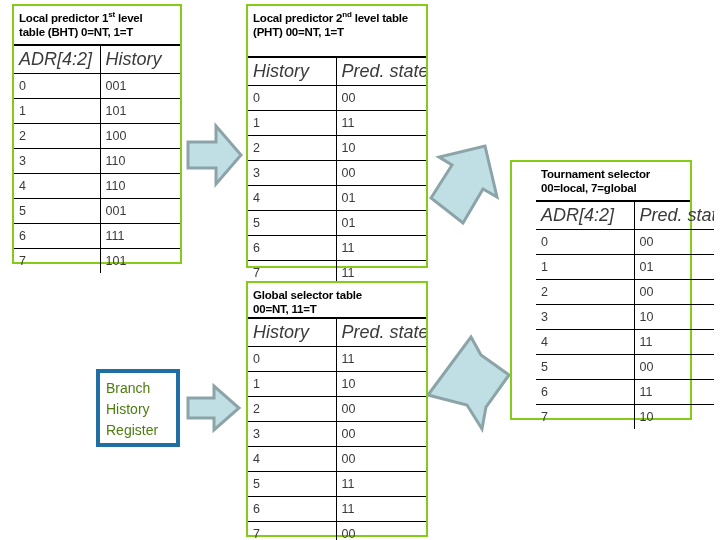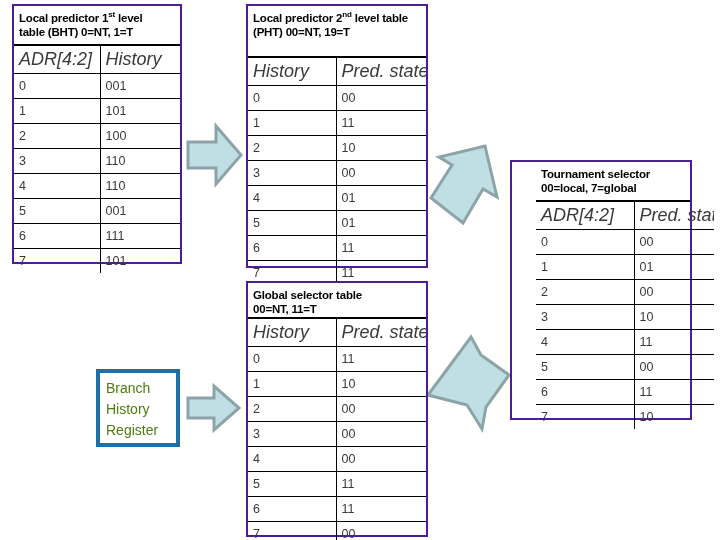--- a/index.html
+++ b/index.html
@@ -11,21 +11,21 @@
     width: 720px;
     height: 540px;
     position: relative;
     overflow: hidden;
     font-family: "Liberation Sans", sans-serif;
   }
 
   .panel {
     position: absolute;
     box-sizing: border-box;
-    border: 2px solid #4c1d95;
+    border: 2px solid #84cc16;
     background: #ffffff;
   }
 
   .panel-title {
     box-sizing: border-box;
     font-weight: bold;
     font-size: 11.5px;
     line-height: 14px;
     color: #000000;
     padding: 5px 4px 4px 5px;
@@ -166,21 +166,21 @@
           <td>7</td>
           <td>101</td>
         </tr>
     </tbody>
   </table>
 </div>
 
 <div class="panel" id="panel-pht" style="left:246px; top:4px; width:182px; height:264px;">
   <div class="panel-title" style="height:52px;">
     <span>Local predictor 2</span><sup>nd</sup><span> level table</span><br>
-    <span>(PHT) 00=NT, 19=T</span>
+    <span>(PHT) 00=NT, 1=T</span>
   </div>
   <table class="tbl">
     <colgroup>
         <col style="width:88px">
         <col style="width:90px">
       </colgroup>
     <tbody>
       <tr class="head">
         <td class="hdr-hist-red">History</td>
         <td class="hdr-pred">Pred. state</td>

